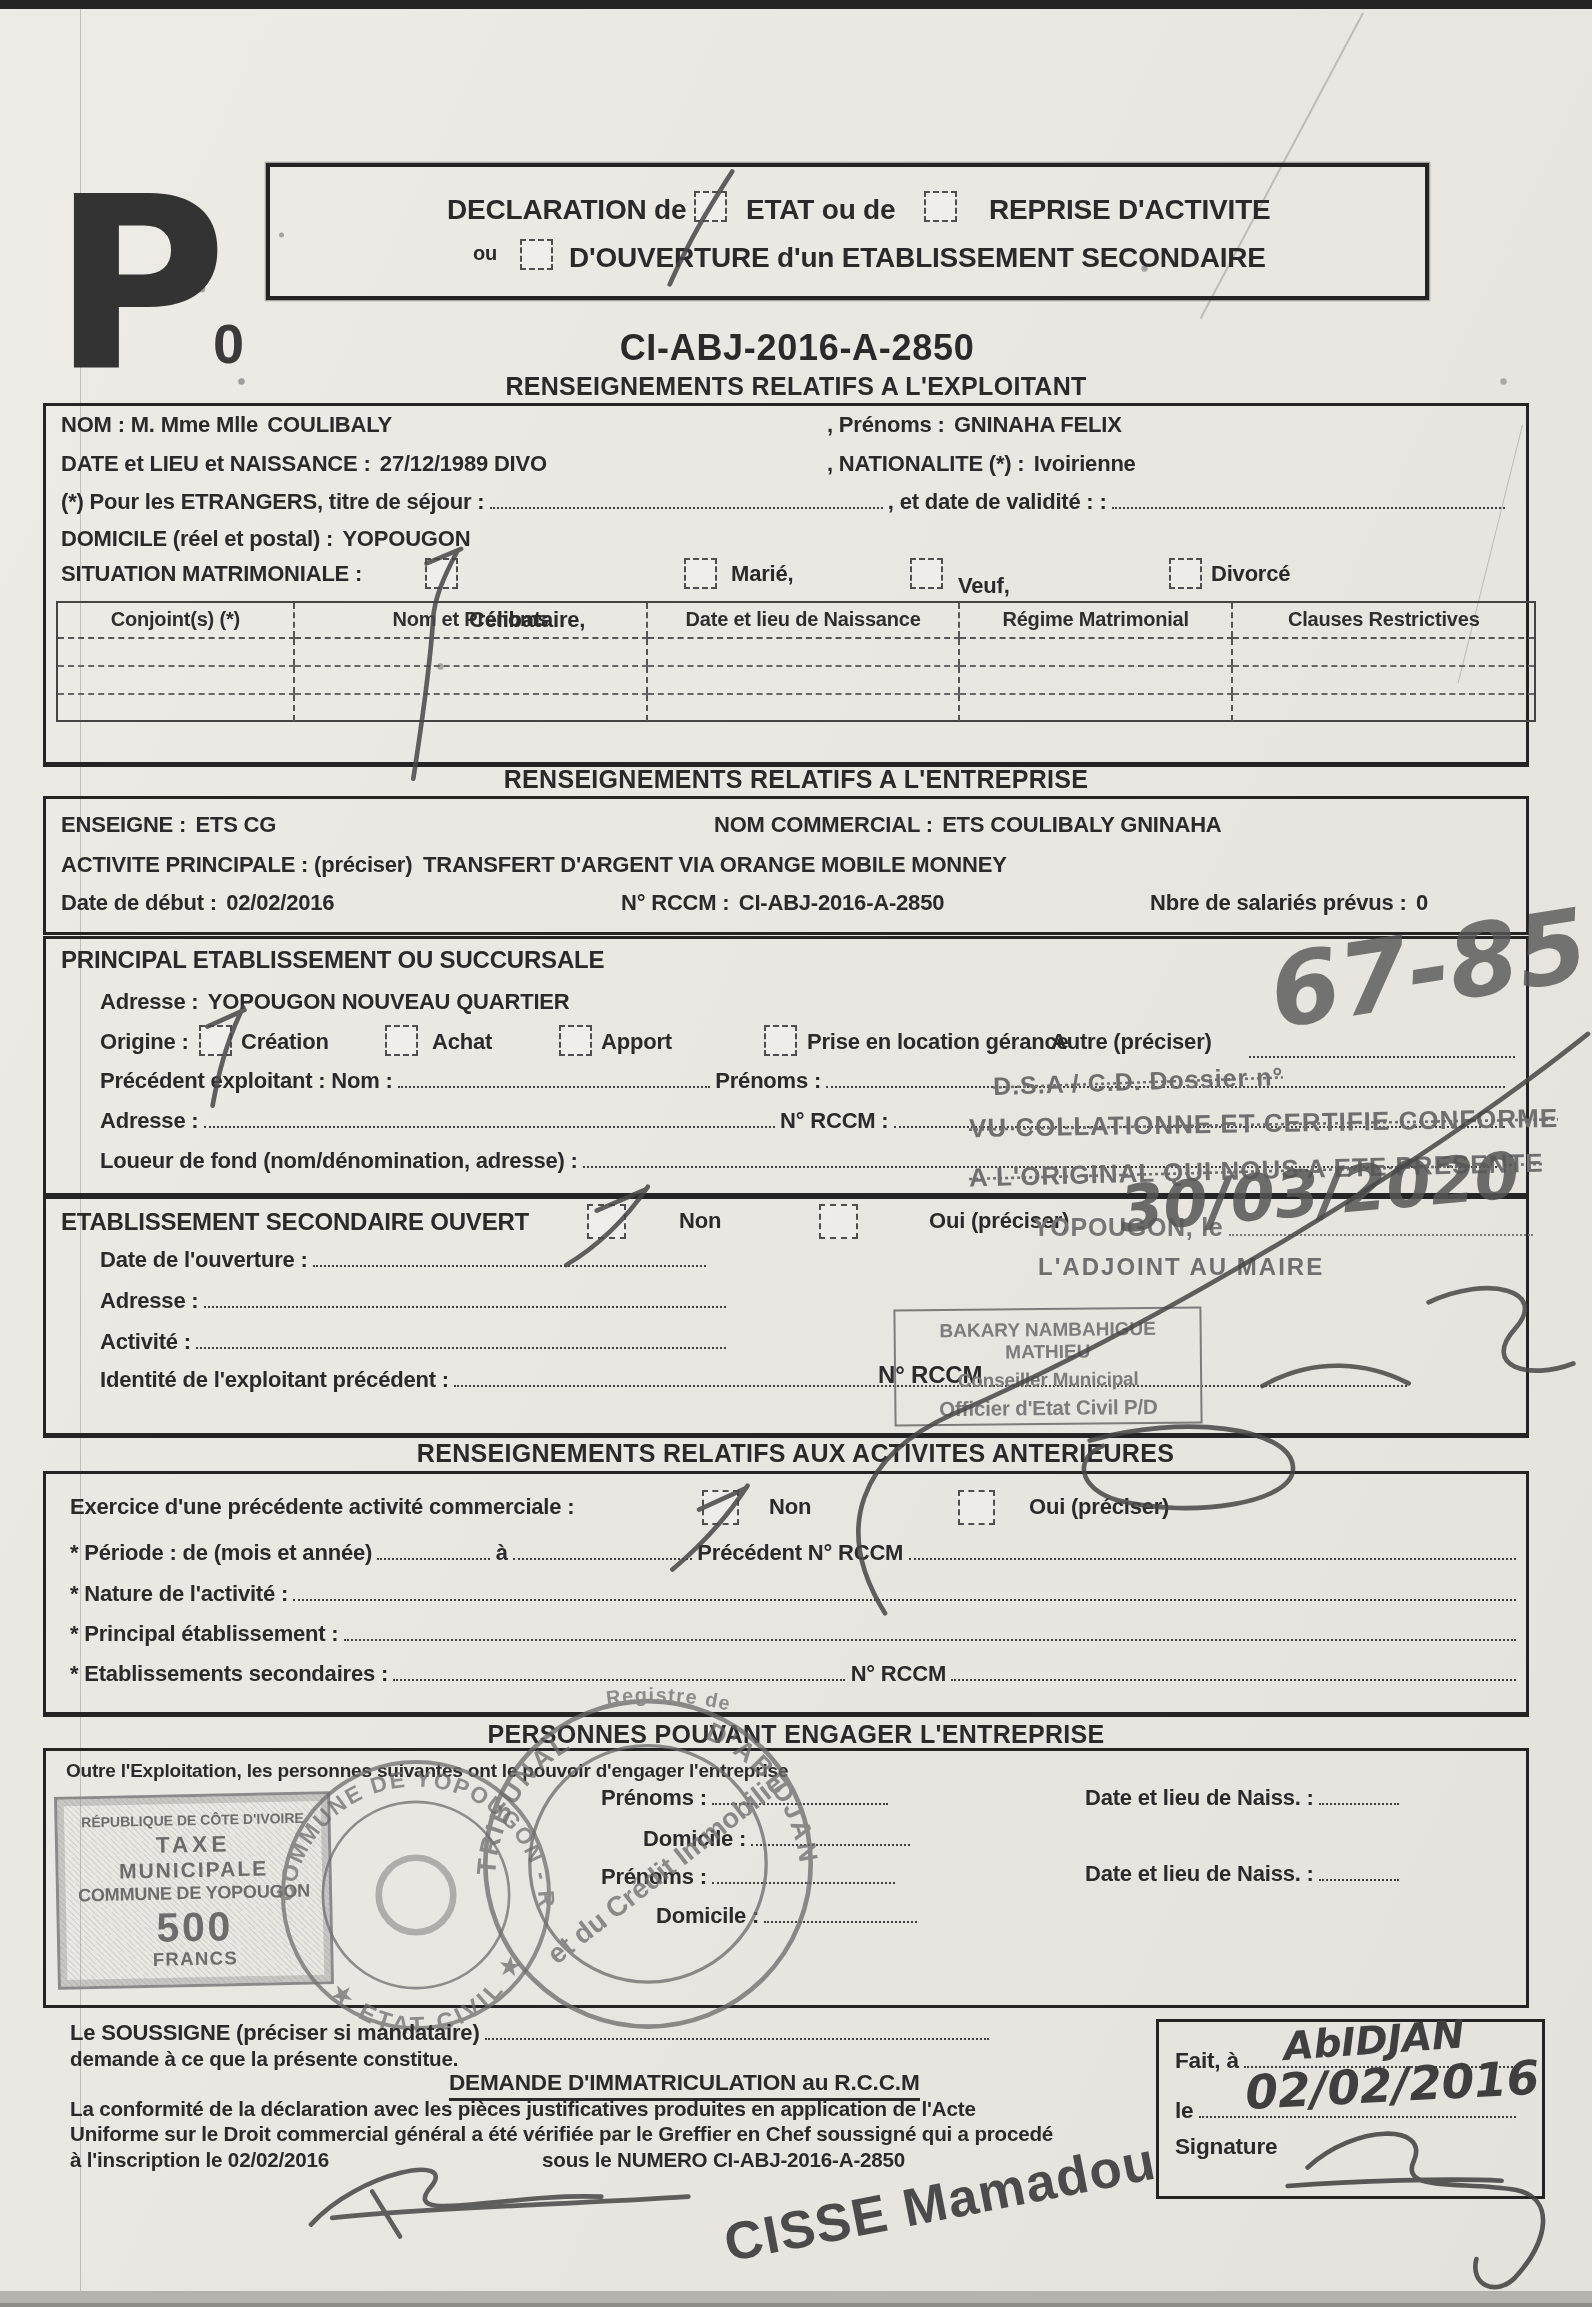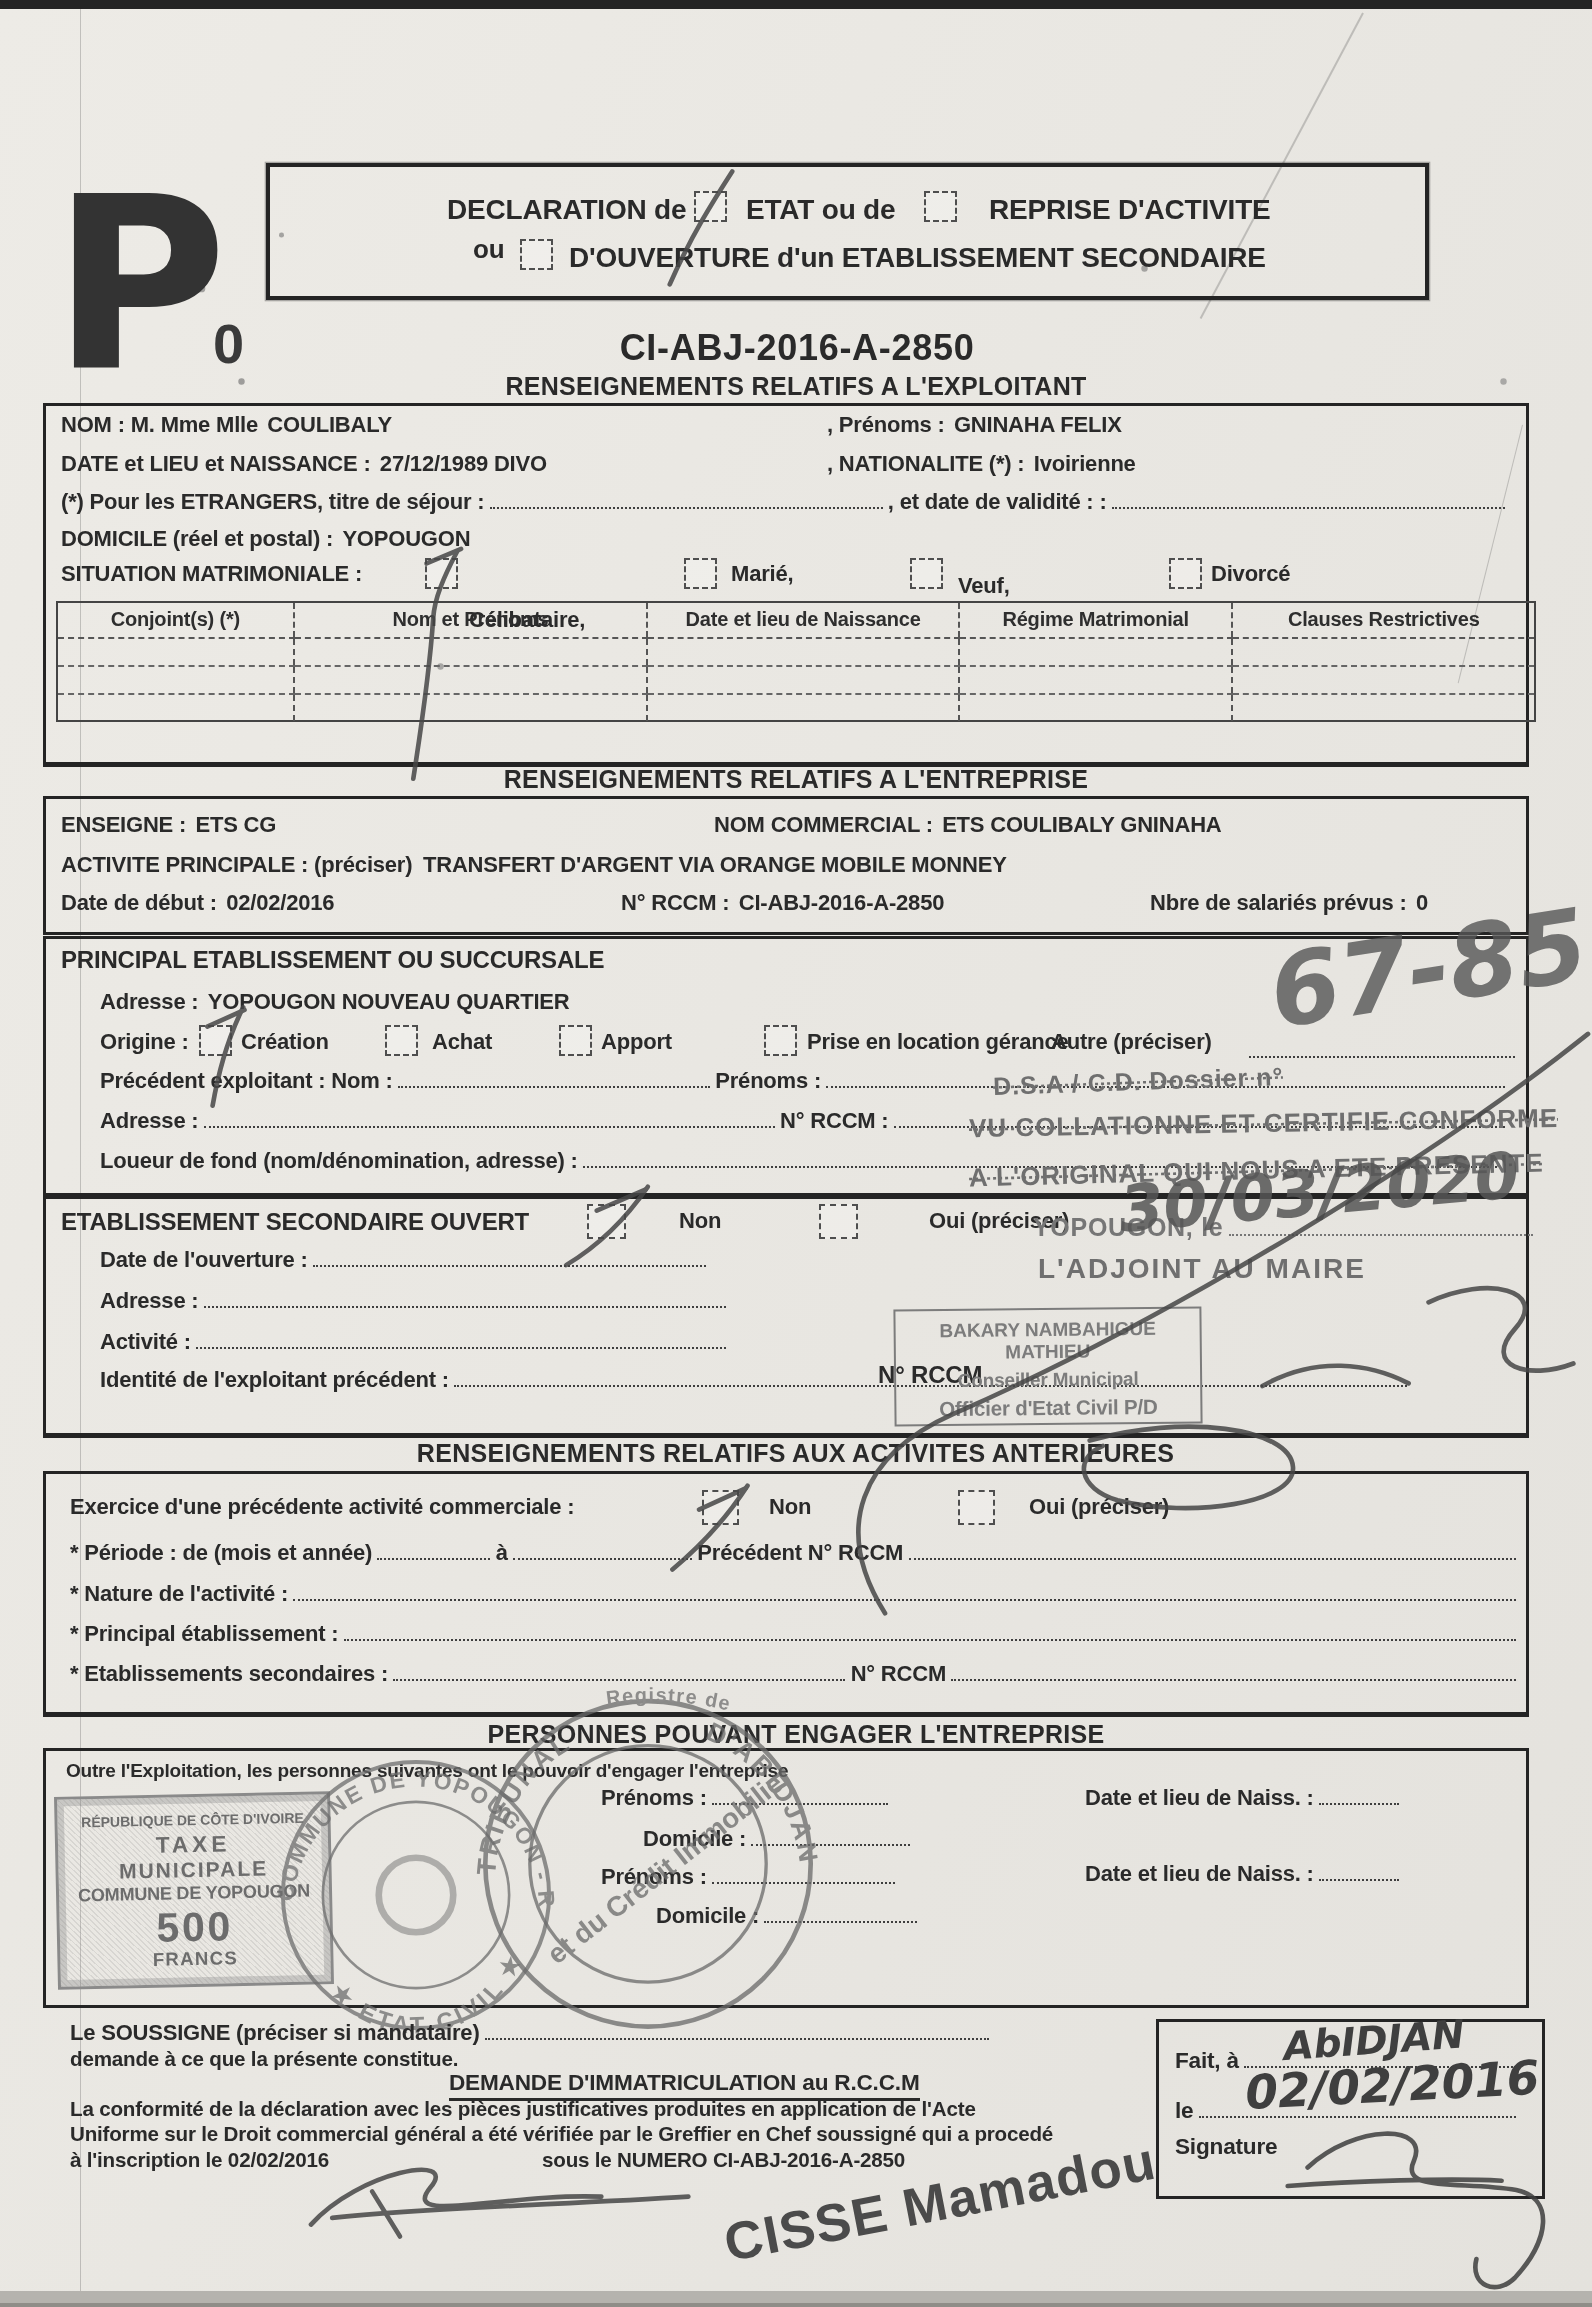--- a/index.html
+++ b/index.html
@@ -42,21 +42,21 @@
 
   <div class="abs" style="left:52px;top:166px;font-size:239px;line-height:1;font-weight:900;color:#333;font-family:'DejaVu Sans',sans-serif;">P</div>
   <div class="abs" style="left:213px;top:311px;font-size:56px;color:#3a3a3a;">0</div>
 
   <div class="box" style="left:266px;top:163px;width:1155px;height:129px;border-width:4px;box-shadow:0 0 0 1.3px rgba(40,40,40,.35);"></div>
   <span class="abs" style="left:447px;top:194px;font-size:28px;">DECLARATION  de</span>
   <span class="cb" style="left:694px;top:191px;"></span>
   <span class="abs" style="left:746px;top:194px;font-size:28px;">ETAT  ou de</span>
   <span class="cb" style="left:924px;top:191px;"></span>
   <span class="abs" style="left:989px;top:194px;font-size:28px;">REPRISE D'ACTIVITE</span>
-  <span class="abs" style="left:473px;top:234px;font-size:26px;">ou</span>
+  <span class="abs" style="left:473px;top:242px;font-size:20px;">ou</span>
   <span class="cb" style="left:520px;top:239px;"></span>
   <span class="abs" style="left:569px;top:242px;font-size:28px;">D'OUVERTURE d'un ETABLISSEMENT SECONDAIRE</span>
 
   <div class="title" style="left:465px;top:327px;width:664px;font-size:36px;letter-spacing:0.7px;">CI-ABJ-2016-A-2850</div>
   <div class="title" style="left:464px;top:372px;width:664px;font-size:25px;">RENSEIGNEMENTS RELATIFS A L'EXPLOITANT</div>
 
   <div class="box" style="left:43px;top:403px;width:1480px;height:356px;border-bottom-width:5.3px;"></div>
   <div class="row" style="left:61px;top:412px;">
     <span>NOM : M. Mme Mlle</span>
     <span style="margin-left:9.3px;">COULIBALY</span>
@@ -216,21 +216,21 @@
     <span>Activité :</span>
     <span class="dots"></span>
   </div>
   <span class="abs" style="left:878px;top:1361px;font-size:24px;color:#2b2b2b;">N° RCCM</span>
 
   <div class="row" style="left:1033px;top:1213px;width:505px;color:#767676;">
     <span style="font-size:25px;letter-spacing:0.7px;">YOPOUGON, le</span>
     <span class="dots" style="border-color:#767676;"></span>
   </div>
   <div class="hand" style="left:1116px;top:1173px;font-size:64px;transform:rotate(-5deg);opacity:.85;">30/03/2020</div>
-  <div class="stamp" style="left:1038px;top:1253px;font-size:28px;letter-spacing:2px;">L'ADJOINT AU MAIRE</div>
+  <div class="stamp" style="left:1038px;top:1253px;font-size:24px;letter-spacing:2px;">L'ADJOINT AU MAIRE</div>
   <div class="abs" style="left:894px;top:1308px;width:304px;height:113px;border:2.7px solid #7c7c7c;transform:rotate(-0.6deg);text-align:center;color:#7c7c7c;">
     <div style="font-size:19px;margin-top:9.3px;letter-spacing:0;">BAKARY NAMBAHIGUE MATHIEU</div>
     <div style="font-size:19px;margin-top:5.3px;">Conseiller Municipal</div>
     <div style="font-size:20.6px;margin-top:5.3px;">Officier d'Etat Civil P/D</div>
   </div>
 
   <div class="title" style="left:397px;top:1439px;width:797px;font-size:25px;">RENSEIGNEMENTS RELATIFS AUX ACTIVITES ANTERIEURES</div>
   <div class="box" style="left:43px;top:1471px;width:1480px;height:238px;border-bottom-width:5.3px;"></div>
   <span class="abs" style="left:70px;top:1494px;">Exercice d'une précédente activité commerciale :</span>
   <span class="cb" style="left:702px;top:1490px;width:33px;height:31px;"></span>

